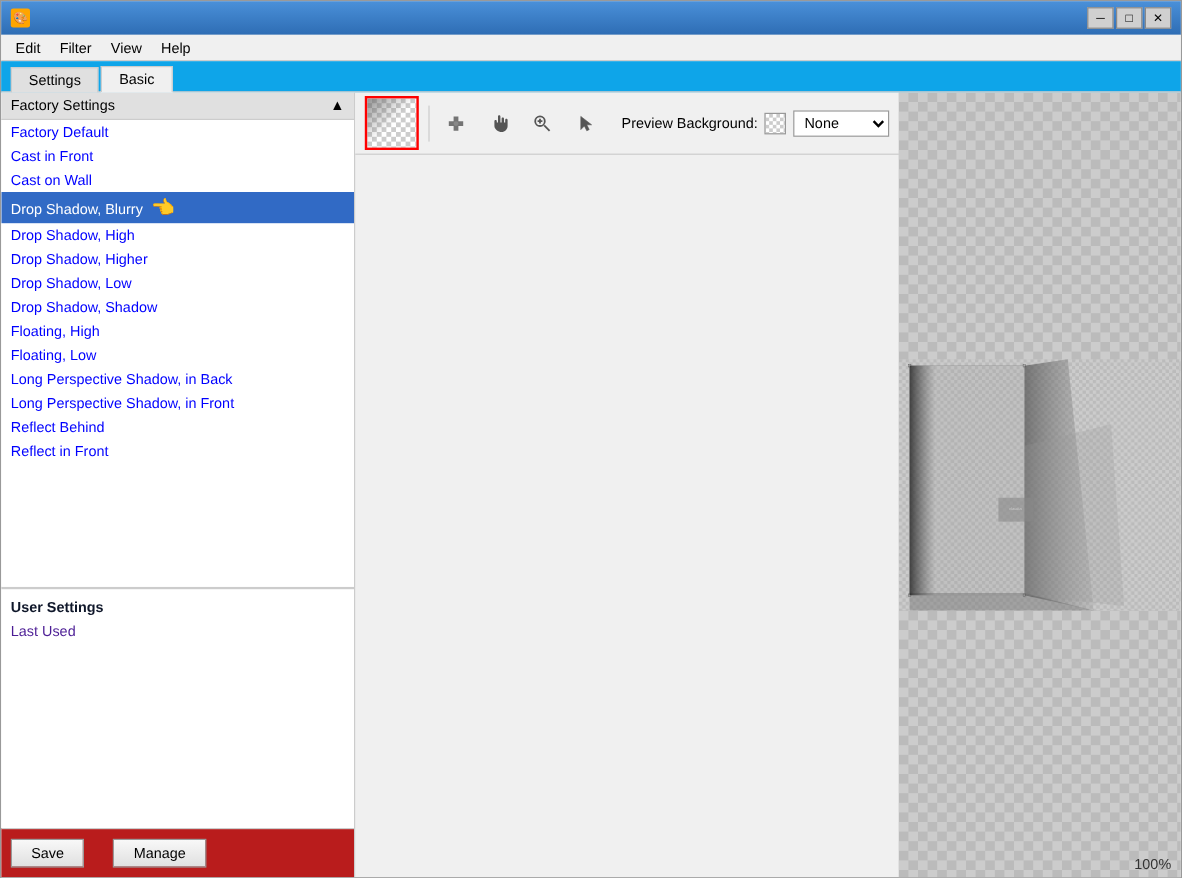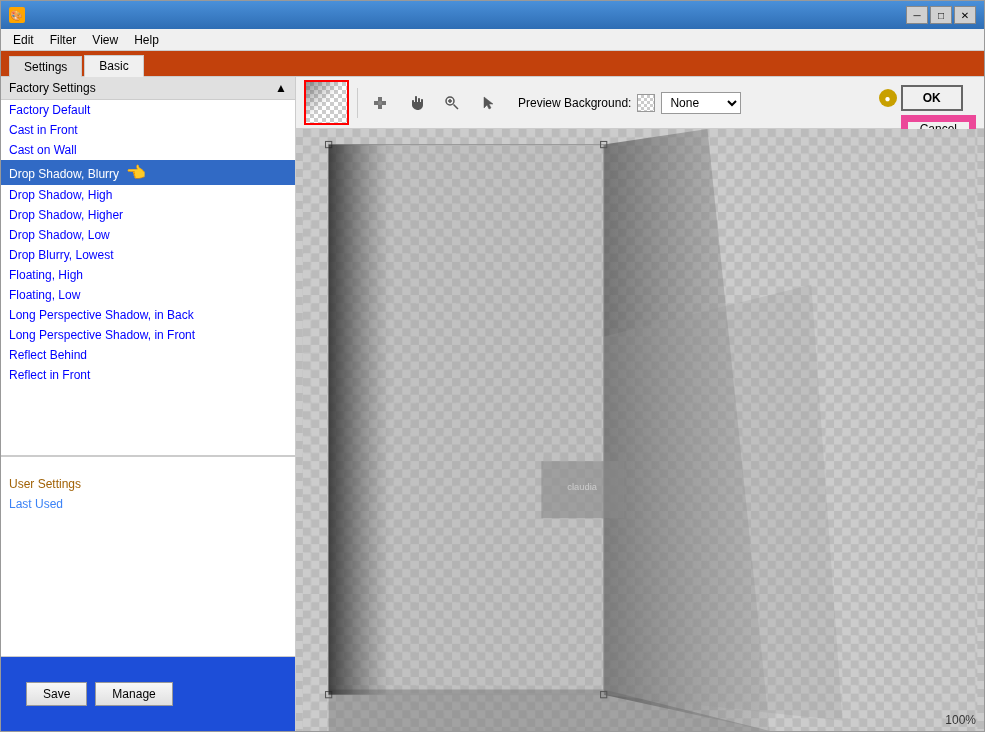--- a/index.html
+++ b/index.html
@@ -81,21 +81,21 @@
       flex-shrink: 0;
     }
 
     .menu-item {
       padding: 20px 8px;
       cursor: pointer;
       font-size: 12px;
     }
 
     .tabs-bar {
-      background: #c2410c;
+      background: #0ea5e9;
       height: 26px;
       display: flex;
       align-items: flex-end;
       padding-left: 8px;
       border-bottom: 1px solid #ccc;
       flex-shrink: 0;
     }
 
     .tab {
       padding: 3px 14px;
@@ -171,56 +171,55 @@
       padding: 8px;
       background: white;
       min-height: 100px;
       border-top: 1px solid #ccc;
       height: 200px;
       overflow-y: auto;
     }
 
     .user-settings-header {
       font-size: 12px;
-      font-weight: normal;
+      font-weight: bold;
       margin-bottom: 4px;
-      color: #a16207;
-      margin-top: 12px;
+      color: #0f172a;
     }
 
     .user-settings-item {
       padding: 2px 0;
       font-size: 12px;
-      color: #3b82f6;
+      color: #4c1d95;
       cursor: pointer;
     }
 
     .left-buttons {
       display: flex;
-      padding: 25px;
-      gap: 8px;
+      padding: 8px;
+      gap: 24px;
       border-top: 1px solid #ccc;
-      background: #1d4ed8;
+      background: #b91c1c;
       flex-shrink: 0;
     }
 
     .btn {
       padding: 4px 16px;
       border: 1px solid #999;
       background: linear-gradient(to bottom, #f8f8f8, #e0e0e0);
       cursor: pointer;
       font-size: 12px;
       min-width: 60px;
     }
 
     
     .right-panel {
       flex: 1;
       display: flex;
-      flex-direction: column;
+      flex-direction: row;
       position: relative;
     }
 
     .top-toolbar {
       height: 52px;
       background: #f0f0f0;
       border-bottom: 1px solid #ccc;
       display: flex;
       align-items: center;
       padding: 4px 8px;
@@ -391,21 +390,21 @@
           <div class="settings-list-item">Factory Default</div>
           <div class="settings-list-item">Cast in Front</div>
           <div class="settings-list-item">Cast on Wall</div>
           <div class="settings-list-item selected">
             <span>Drop Shadow, Blurry</span>
             <span class="hand-pointer">👈</span>
           </div>
           <div class="settings-list-item">Drop Shadow, High</div>
           <div class="settings-list-item">Drop Shadow, Higher</div>
           <div class="settings-list-item">Drop Shadow, Low</div>
-          <div class="settings-list-item">Drop Blurry, Lowest</div>
+          <div class="settings-list-item">Drop Shadow, Shadow</div>
           <div class="settings-list-item">Floating, High</div>
           <div class="settings-list-item">Floating, Low</div>
           <div class="settings-list-item">Long Perspective Shadow, in Back</div>
           <div class="settings-list-item">Long Perspective Shadow, in Front</div>
           <div class="settings-list-item">Reflect Behind</div>
           <div class="settings-list-item">Reflect in Front</div>
         </div>
       </div>
 
       <div class="user-settings-section">

